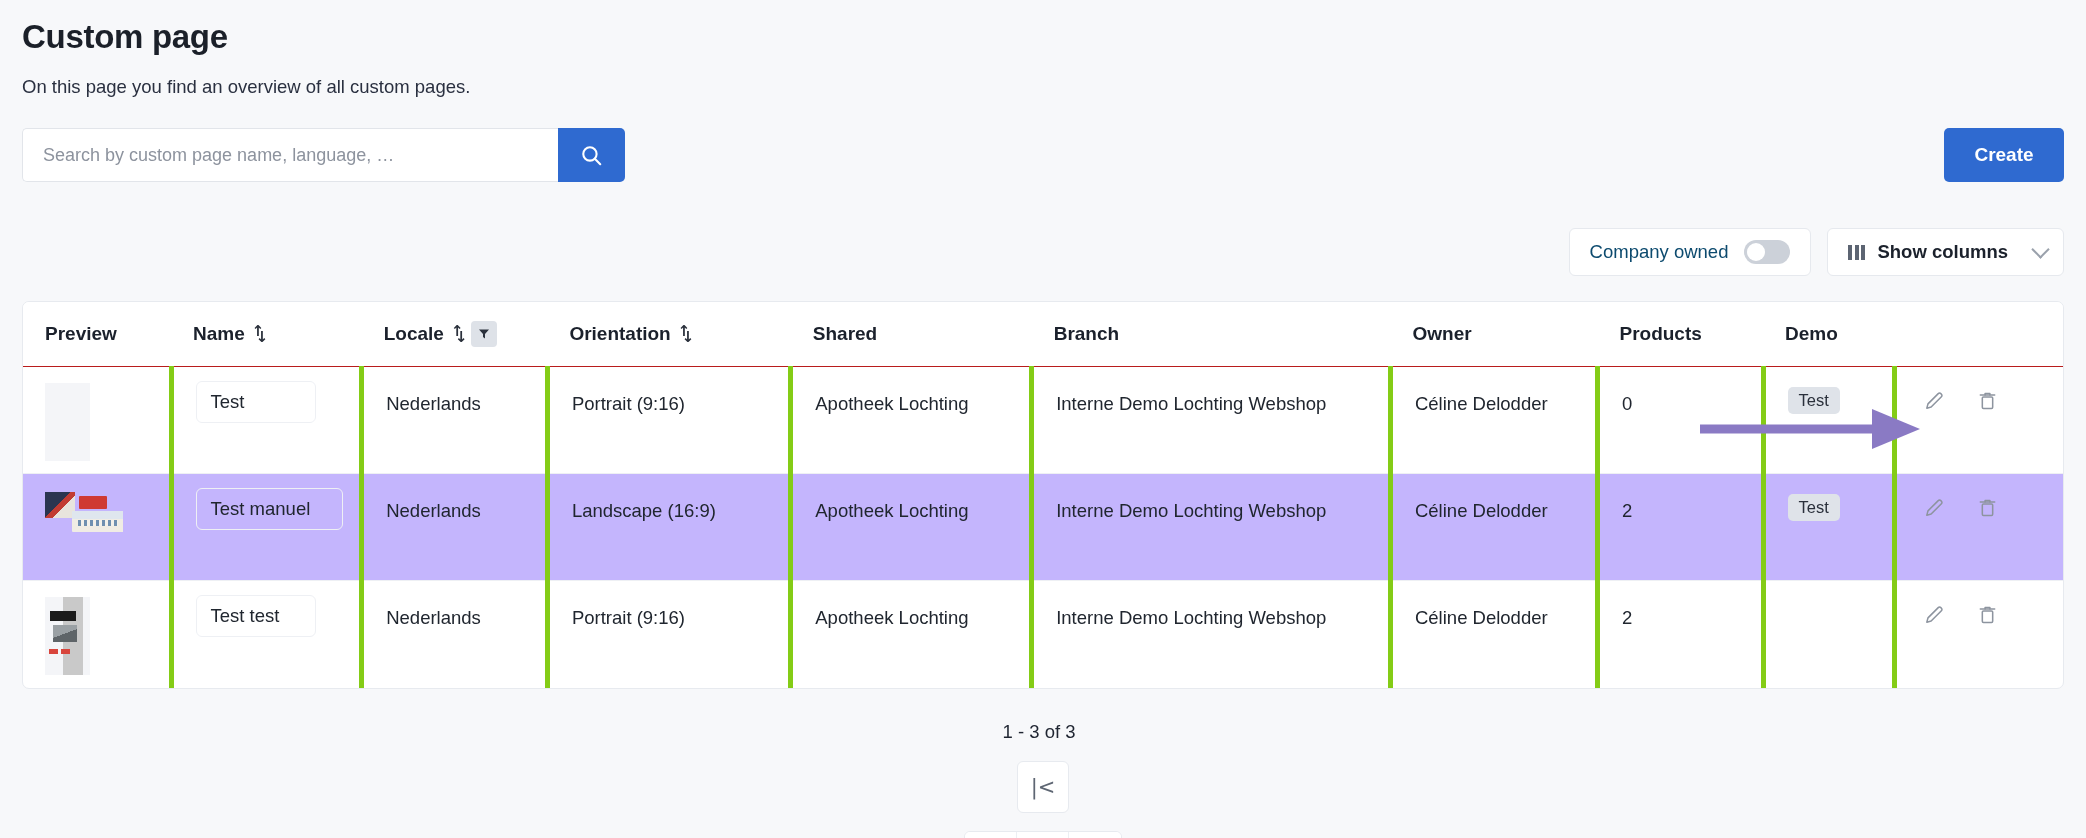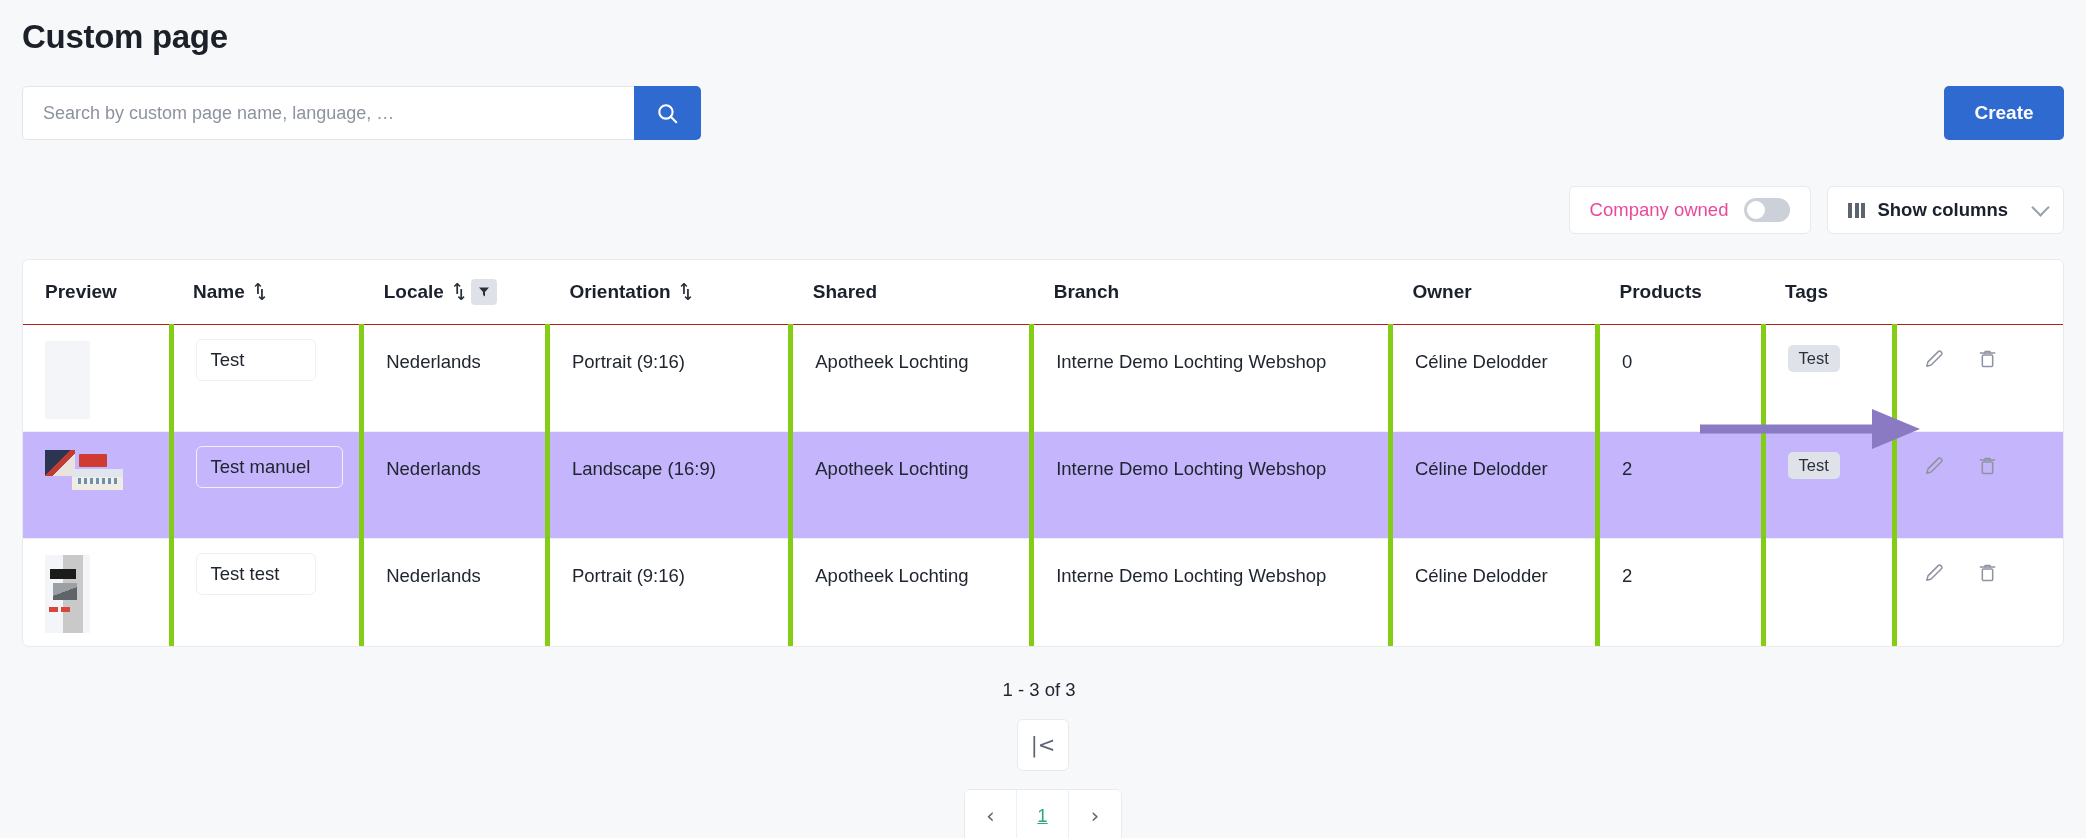--- a/index.html
+++ b/index.html
@@ -32,21 +32,21 @@
   
   .search-row {
     display: flex;
     align-items: center;
     justify-content: space-between;
     padding: 0 22px;
     margin-top: 30px;
   }
   .search-wrap { display: flex; align-items: stretch; }
   .search-input {
-    width: 612px;
+    width: 536px;
     height: 54px;
     border: 1px solid #e2e5ea;
     border-right: none;
     border-radius: 5px 0 0 5px;
     background: #ffffff;
     font-size: 18px;
     font-family: "Liberation Sans", sans-serif;
     color: #20252f;
     padding: 0 20px;
     outline: none;
@@ -91,21 +91,21 @@
     height: 48px;
     background: #ffffff;
     border: 1px solid #e6e9ee;
     border-radius: 6px;
     display: flex;
     align-items: center;
     gap: 16px;
     padding: 0 20px;
     cursor: pointer;
   }
-  .pill-label { font-size: 18.5px; color: #ec4899; white-space: nowrap; }
+  .pill-label { font-size: 18.5px; color: #0c4a6e; white-space: nowrap; }
   .switch {
     width: 46px; height: 24px;
     border-radius: 12px;
     background: #ccd1d9;
     position: relative;
     flex: none;
   }
   .switch .knob {
     position: absolute;
     top: 3px; left: 3px;
@@ -275,20 +275,21 @@
     left: 1700px;
     top: 404px;
     pointer-events: none;
   }
 </style>
 </head>
 <body>
 
 <div class="page-head">
   <h1 class="page-title">Custom page</h1>
+  <p class="page-sub">On this page you find an overview of all custom pages.</p>
 </div>
 
 <div class="search-row">
   <div class="search-wrap">
     <input class="search-input" type="text" placeholder="Search by custom page name, language, …" style="">
     <button class="search-btn">
       <svg width="25" height="25" viewBox="0 0 24 24" fill="none">
         <circle cx="10.5" cy="10.5" r="6.4" stroke="#ffffff" stroke-width="2"></circle>
         <line x1="15.2" y1="15.2" x2="20.4" y2="20.4" stroke="#ffffff" stroke-width="2" stroke-linecap="round"></line>
       </svg>
@@ -385,21 +386,21 @@
               <span>Owner</span>
             </div>
         </th>
         <th>
           <div class="th-inner">
               <span>Products</span>
             </div>
         </th>
         <th>
           <div class="th-inner">
-              <span>Tags</span>
+              <span>Demo</span>
             </div>
         </th>
         <th></th>
       </tr>
     </thead>
     <tbody>
 
       <tr>
         <td>
           <div class="thumb-wrap">

